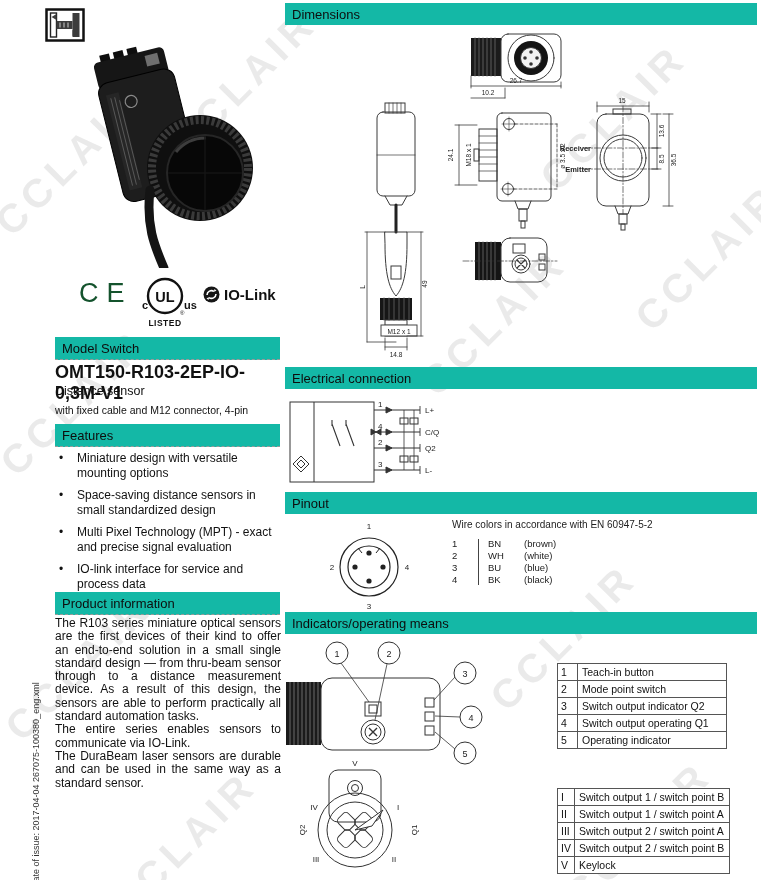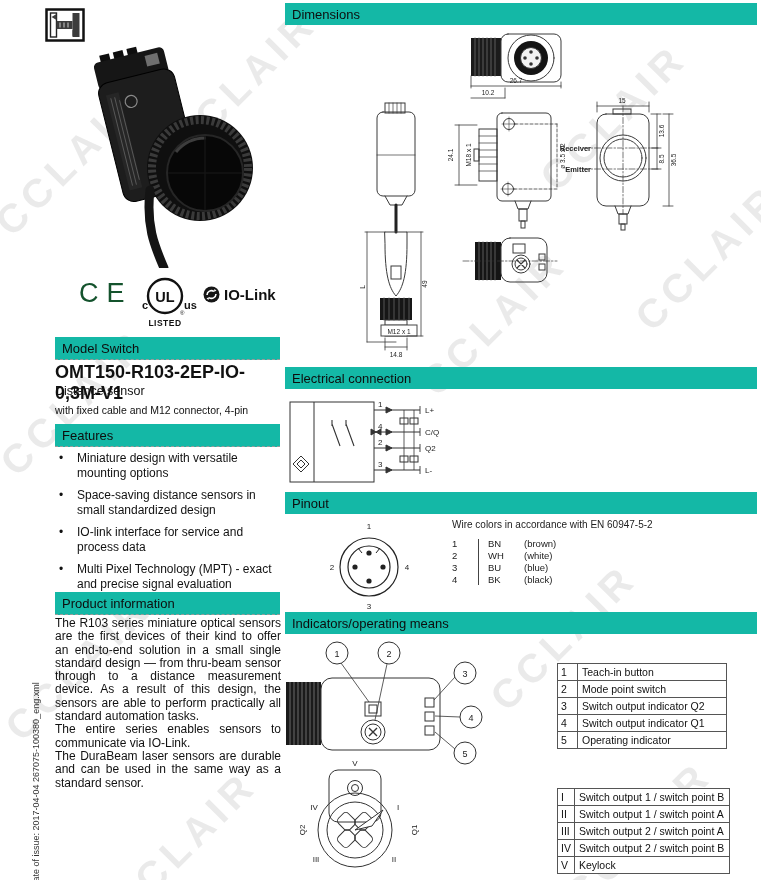--- a/index.html
+++ b/index.html
@@ -147,25 +147,25 @@
     <div class="feat">
         <span class="dot"></span>
         <span class="ftxt">Miniature design with versatile mounting options</span>
       </div>
     <div class="feat">
         <span class="dot"></span>
         <span class="ftxt">Space-saving distance sensors in small standardized design</span>
       </div>
     <div class="feat">
         <span class="dot"></span>
-        <span class="ftxt">IO-link interface for service and process data</span>
+        <span class="ftxt">Multi Pixel Technology (MPT) - exact and precise signal evaluation</span>
       </div>
     <div class="feat">
         <span class="dot"></span>
-        <span class="ftxt">Multi Pixel Technology (MPT) - exact and precise signal evaluation</span>
+        <span class="ftxt">IO-link interface for service and process data</span>
       </div>
   </div>
 
   <div class="hdr hdr-left" style="top:592px;">Product information</div>
   <div class="abs prodinfo">
     <p>The R103 series miniature optical sensors are the first devices of their kind to offer an end-to-end solution in a small single standard design — from thru-beam sensor through to a distance measurement device. As a result of this design, the sensors are able to perform practically all standard automation tasks.</p>
     <p>The entire series enables sensors to communicate via IO-Link.</p>
     <p>The DuraBeam laser sensors are durable and can be used in the same way as a standard sensor.</p>
   </div>
 
@@ -377,21 +377,21 @@
     <tr>
           <td class="c1">2</td>
           <td>Mode point switch</td>
         </tr>
     <tr>
           <td class="c1">3</td>
           <td>Switch output indicator Q2</td>
         </tr>
     <tr>
           <td class="c1">4</td>
-          <td>Switch output indicator Q1</td>
+          <td>Switch output operating Q1</td>
         </tr>
     <tr>
           <td class="c1">5</td>
           <td>Operating indicator</td>
         </tr>
   </tbody>
     </table>
 
   <svg class="abs" style="left:296px;top:758px;" width="125" height="118" viewBox="0 0 125 118">
     <g stroke="#333" stroke-width="1" fill="none">

